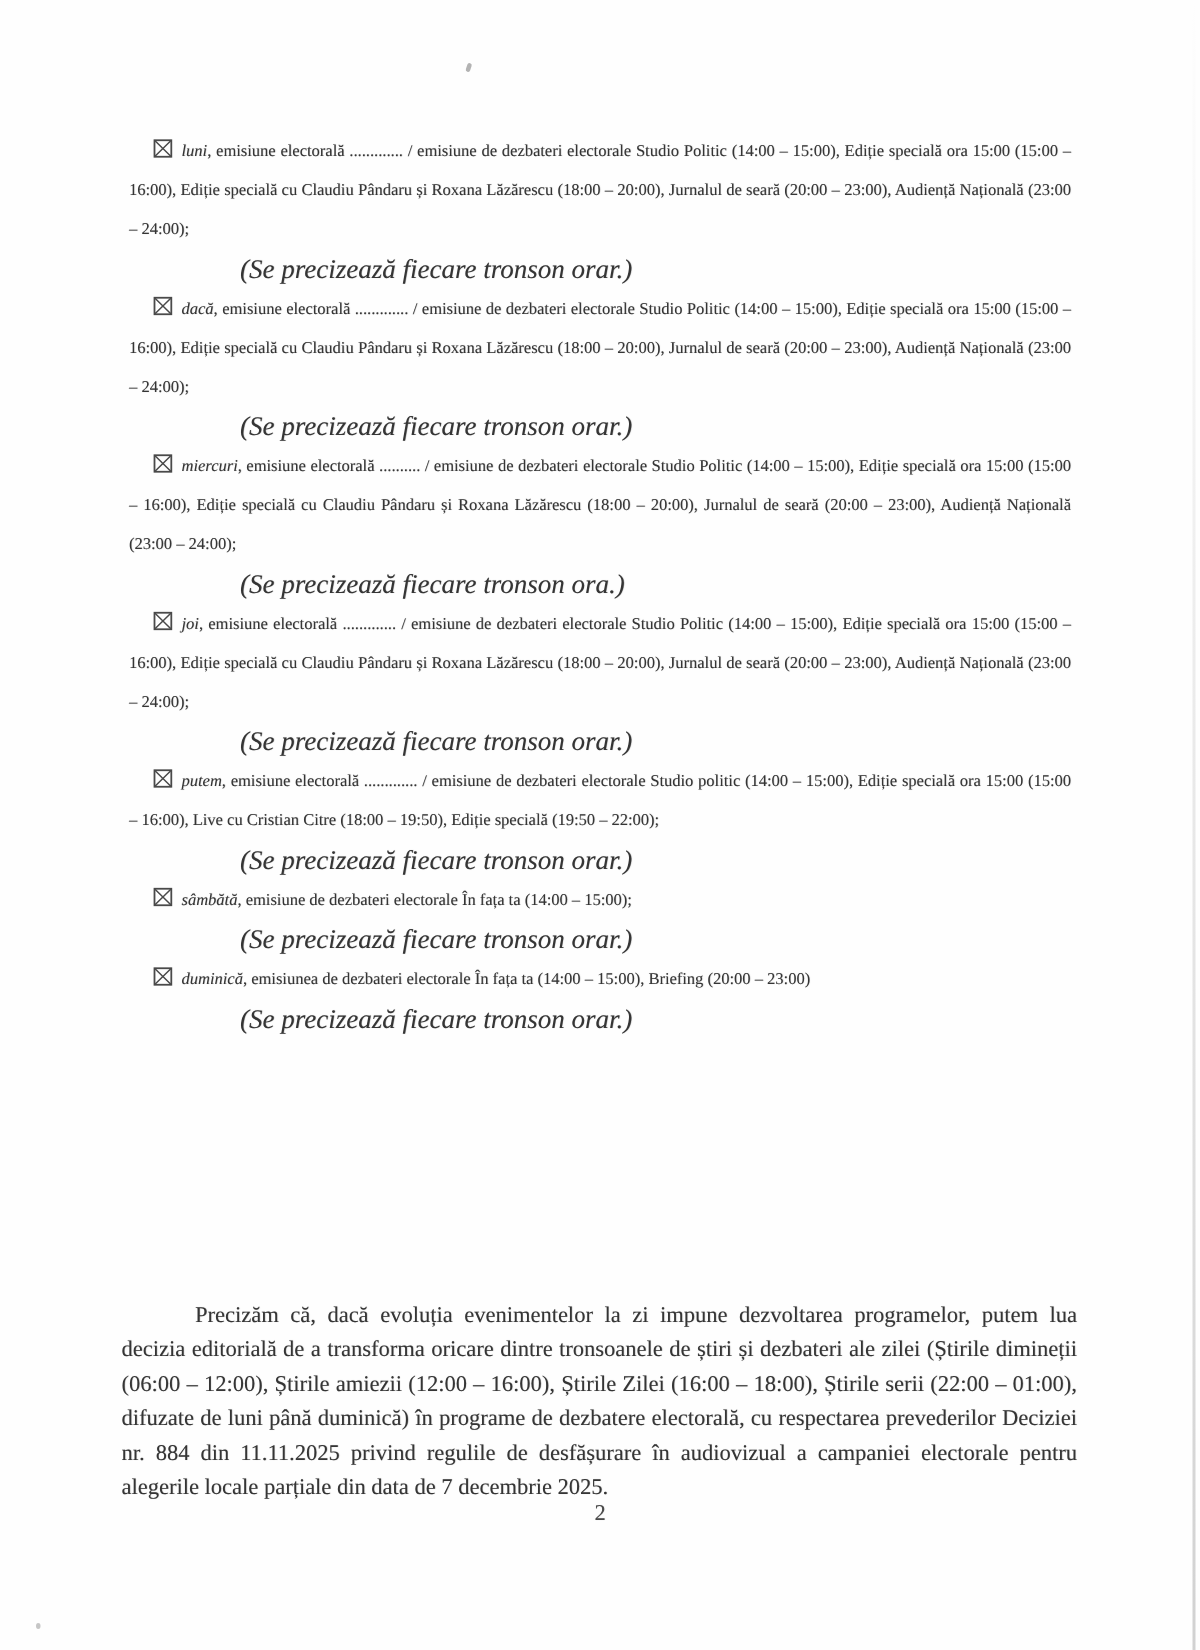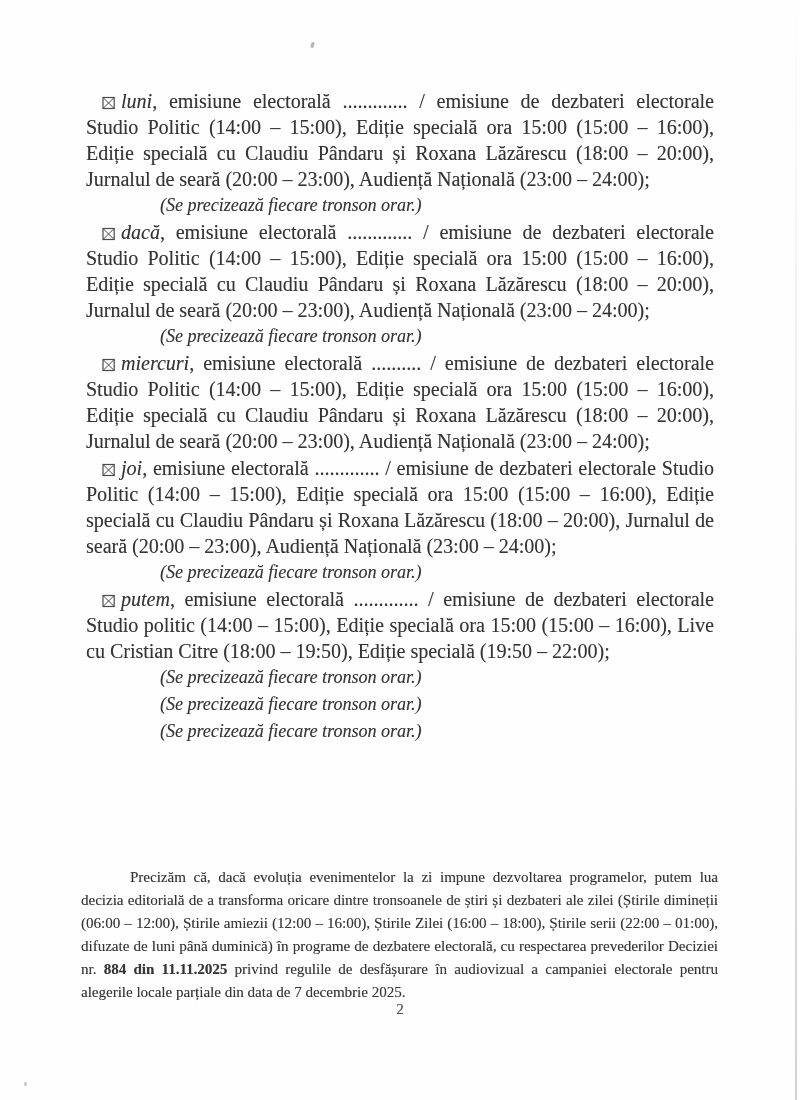--- a/index.html
+++ b/index.html
@@ -49,21 +49,21 @@
     position: absolute;
     left: 86px;
     top: 88px;
     width: 628px;
   }
   .day-block {
     margin: 0 0 1px 0;
   }
   .day-par {
     margin: 0;
-    font-size: 20px;
+    font-size: 11px;
     line-height: 26px;
     text-align: justify;
     text-indent: 8px;
     text-shadow: 0.3px 0.3px 0.5px rgba(60,60,60,0.4);
   }
   .checkbox {
     display: inline-block;
     margin-right: 5px;
   }
   .checkbox svg {
@@ -86,21 +86,21 @@
     top: 866px;
     width: 637px;
     margin: 0;
     font-size: 15px;
     line-height: 23px;
     text-align: justify;
     text-indent: 49px;
     text-shadow: 0.3px 0.3px 0.5px rgba(60,60,60,0.4);
   }
   .closing .bold {
-    font-weight: bold;
+    font-weight: normal;
   }
   .page-number {
     position: absolute;
     left: 0;
     top: 1001px;
     width: 800px;
     text-align: center;
     font-size: 15px;
     color: #4a4a4a;
     text-shadow: 0.3px 0.3px 0.5px rgba(60,60,60,0.35);
@@ -136,20 +136,21 @@
     <p class="note">(Se precizează fiecare tronson orar.)</p>
   </div>
 
   <div class="day-block">
     <p class="day-par">
       <span class="checkbox"><svg width="14" height="14" viewBox="0 0 14 14">
               <rect x="1" y="1.5" width="11.2" height="11" fill="none" stroke="#4a4a4a" stroke-width="1.2"></rect>
               <path d="M1 1.5 L12.2 12.5 M12.2 1.5 L1 12.5" stroke="#4a4a4a" stroke-width="1" fill="none"></path>
             </svg></span><span class="day-name">miercuri</span><span>, emisiune electorală .......... / emisiune de dezbateri electorale Studio Politic (14:00 – 15:00), Ediție specială ora 15:00 (15:00 – 16:00), Ediție specială cu Claudiu Pândaru și Roxana Lăzărescu (18:00 – 20:00), Jurnalul de seară (20:00 – 23:00), Audiență Națională (23:00 – 24:00);</span>
     </p>
+    <p class="note">(Se precizează fiecare tronson ora.)</p>
   </div>
 
   <div class="day-block">
     <p class="day-par">
       <span class="checkbox"><svg width="14" height="14" viewBox="0 0 14 14">
               <rect x="1" y="1.5" width="11.2" height="11" fill="none" stroke="#4a4a4a" stroke-width="1.2"></rect>
               <path d="M1 1.5 L12.2 12.5 M12.2 1.5 L1 12.5" stroke="#4a4a4a" stroke-width="1" fill="none"></path>
             </svg></span><span class="day-name">joi</span><span>, emisiune electorală ............. / emisiune de dezbateri electorale Studio Politic (14:00 – 15:00), Ediție specială ora 15:00 (15:00 – 16:00), Ediție specială cu Claudiu Pândaru și Roxana Lăzărescu (18:00 – 20:00), Jurnalul de seară (20:00 – 23:00), Audiență Națională (23:00 – 24:00);</span>
     </p>
     <p class="note">(Se precizează fiecare tronson orar.)</p>
@@ -159,24 +160,36 @@
     <p class="day-par">
       <span class="checkbox"><svg width="14" height="14" viewBox="0 0 14 14">
               <rect x="1" y="1.5" width="11.2" height="11" fill="none" stroke="#4a4a4a" stroke-width="1.2"></rect>
               <path d="M1 1.5 L12.2 12.5 M12.2 1.5 L1 12.5" stroke="#4a4a4a" stroke-width="1" fill="none"></path>
             </svg></span><span class="day-name">putem</span><span>, emisiune electorală ............. / emisiune de dezbateri electorale Studio politic (14:00 – 15:00), Ediție specială ora 15:00 (15:00 – 16:00), Live cu Cristian Citre (18:00 – 19:50), Ediție specială (19:50 – 22:00);</span>
     </p>
     <p class="note">(Se precizează fiecare tronson orar.)</p>
   </div>
 
   <div class="day-block">
+    <p class="day-par">
+      <span class="checkbox"><svg width="14" height="14" viewBox="0 0 14 14">
+              <rect x="1" y="1.5" width="11.2" height="11" fill="none" stroke="#4a4a4a" stroke-width="1.2"></rect>
+              <path d="M1 1.5 L12.2 12.5 M12.2 1.5 L1 12.5" stroke="#4a4a4a" stroke-width="1" fill="none"></path>
+            </svg></span><span class="day-name">sâmbătă</span><span>, emisiune de dezbateri electorale În fața ta (14:00 – 15:00);</span>
+    </p>
     <p class="note">(Se precizează fiecare tronson orar.)</p>
   </div>
 
   <div class="day-block">
+    <p class="day-par">
+      <span class="checkbox"><svg width="14" height="14" viewBox="0 0 14 14">
+              <rect x="1" y="1.5" width="11.2" height="11" fill="none" stroke="#4a4a4a" stroke-width="1.2"></rect>
+              <path d="M1 1.5 L12.2 12.5 M12.2 1.5 L1 12.5" stroke="#4a4a4a" stroke-width="1" fill="none"></path>
+            </svg></span><span class="day-name">duminică</span><span>, emisiunea de dezbateri electorale În fața ta (14:00 – 15:00), Briefing (20:00 – 23:00)</span>
+    </p>
     <p class="note">(Se precizează fiecare tronson orar.)</p>
   </div>
 </div>
 
   <p class="closing"><span>Precizăm că, dacă evoluția evenimentelor la zi impune dezvoltarea programelor, putem lua decizia editorială de a transforma oricare dintre tronsoanele de știri și dezbateri ale zilei (Știrile dimineții (06:00 – 12:00), Știrile amiezii (12:00 – 16:00), Știrile Zilei (16:00 – 18:00), Știrile serii (22:00 – 01:00), difuzate de luni până duminică) în programe de dezbatere electorală, cu respectarea prevederilor Deciziei nr. </span><span class="bold">884 din 11.11.2025</span><span> privind regulile de desfășurare în audiovizual a campaniei electorale pentru alegerile locale parțiale din data de 7 decembrie 2025.</span></p>
 
   <div class="page-number">2</div>
 
 </div>
 

